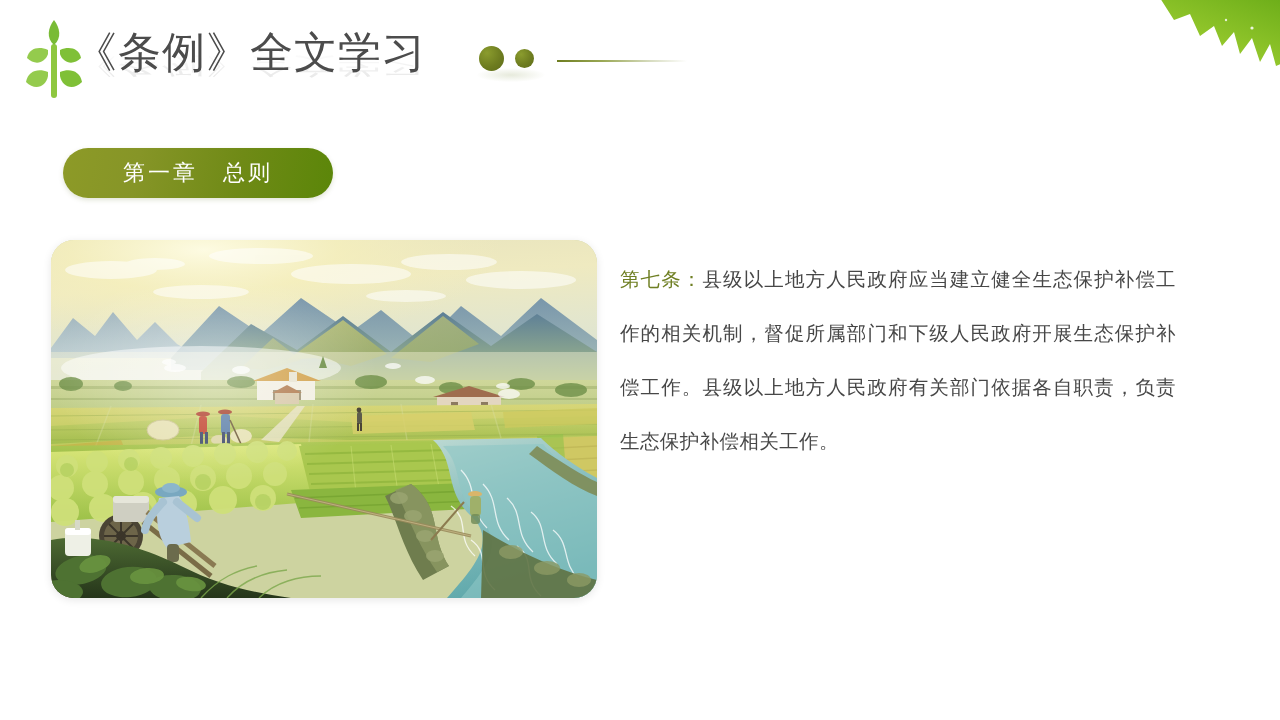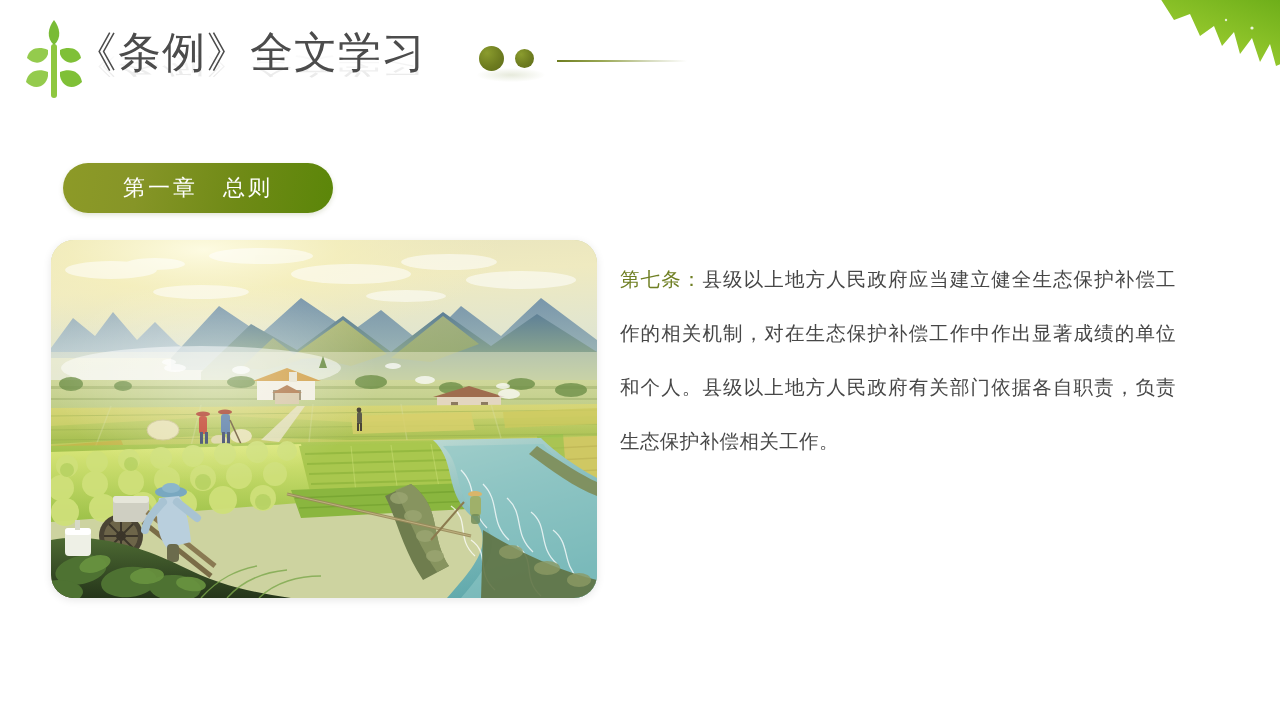--- a/index.html
+++ b/index.html
@@ -83,21 +83,21 @@
   .header-rule {
     position:absolute;
     left:533px; top:52px;
     width:130px; height:2px;
     background:linear-gradient(to right,#6e7d20 0%, #9aa855 35%, #d7dcc0 72%, rgba(255,255,255,0) 100%);
   }
 
   
   .chapter-badge {
     position:absolute;
-    left:63px; top:163px;
+    left:63px; top:148px;
     width:270px; height:50px;
     border-radius:25px;
     background:linear-gradient(100deg,#8d9a27 0%, #869527 28%, #6f8a16 65%, #5b8609 100%);
     box-shadow:0 2px 5px rgba(90,105,30,0.18);
     display:flex;
     align-items:center;
     justify-content:center;
   }
   .chapter-badge .label {
     color:#ffffff;
@@ -534,17 +534,17 @@
         <rect x="24" y="280" width="5" height="10" fill="#d7d9c8"></rect>
       </g>
 
       <rect x="0" y="0" width="546" height="358" fill="none"></rect>
       <path d="M0 0 L546 0 L546 358 L0 358 Z" fill="url(#sunglow2)" opacity="0.35"></path>
     </svg>
   </div>
 
   <div class="body-text">
     <p class="article">
-      <span class="art-no">第七条：</span><span>县级以上地方人民政府应当建立健全生态保护补偿工作的相关机制，对在生态保护补偿工作中作出显著成绩的单位和个人。县级以上地方人民政府有关部门依据各自职责，负责生态保护补偿相关工作。</span>
+      <span class="art-no">第七条：</span><span>县级以上地方人民政府应当建立健全生态保护补偿工作的相关机制，督促所属部门和下级人民政府开展生态保护补偿工作。县级以上地方人民政府有关部门依据各自职责，负责生态保护补偿相关工作。</span>
     </p>
   </div>
 
 </div>
 
 </body></html>

